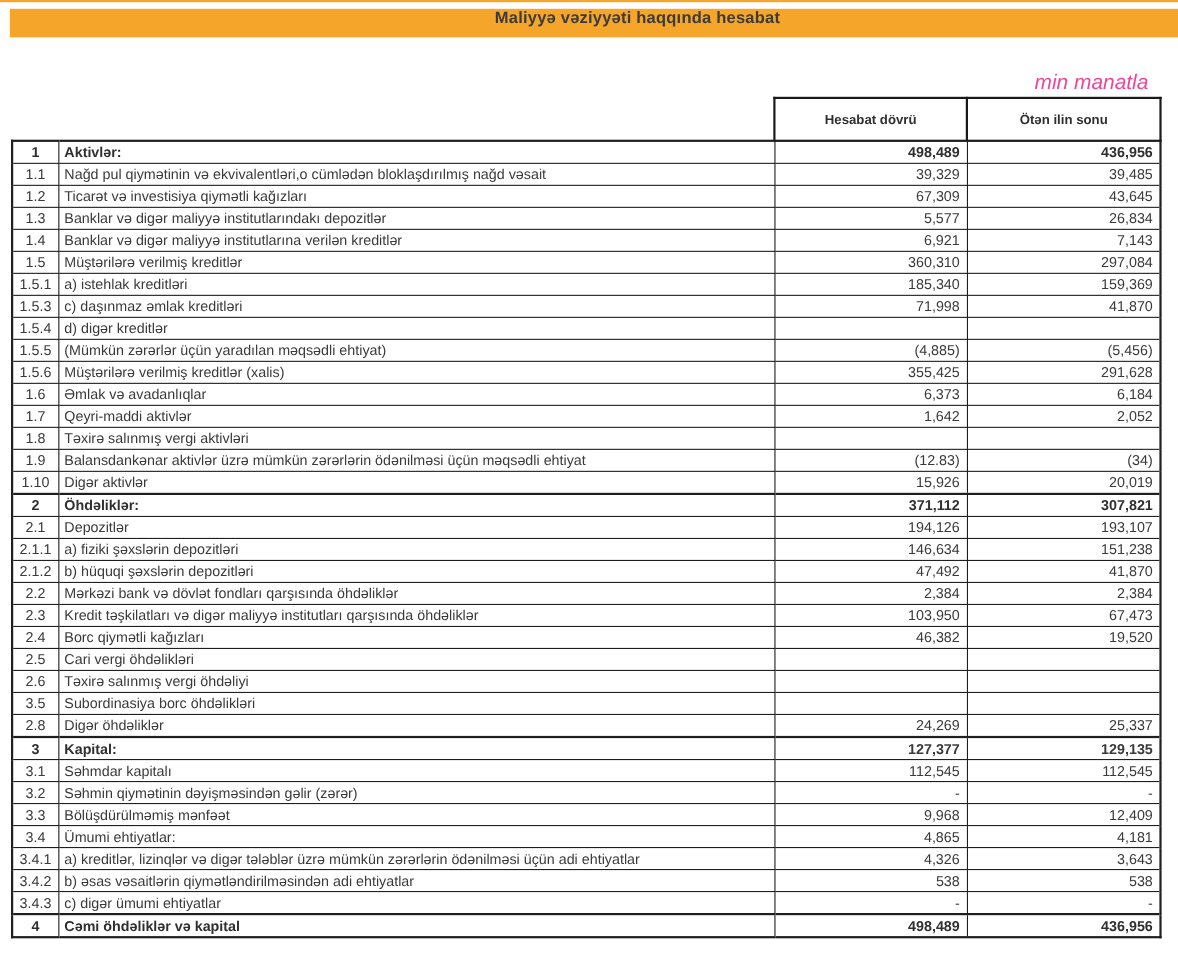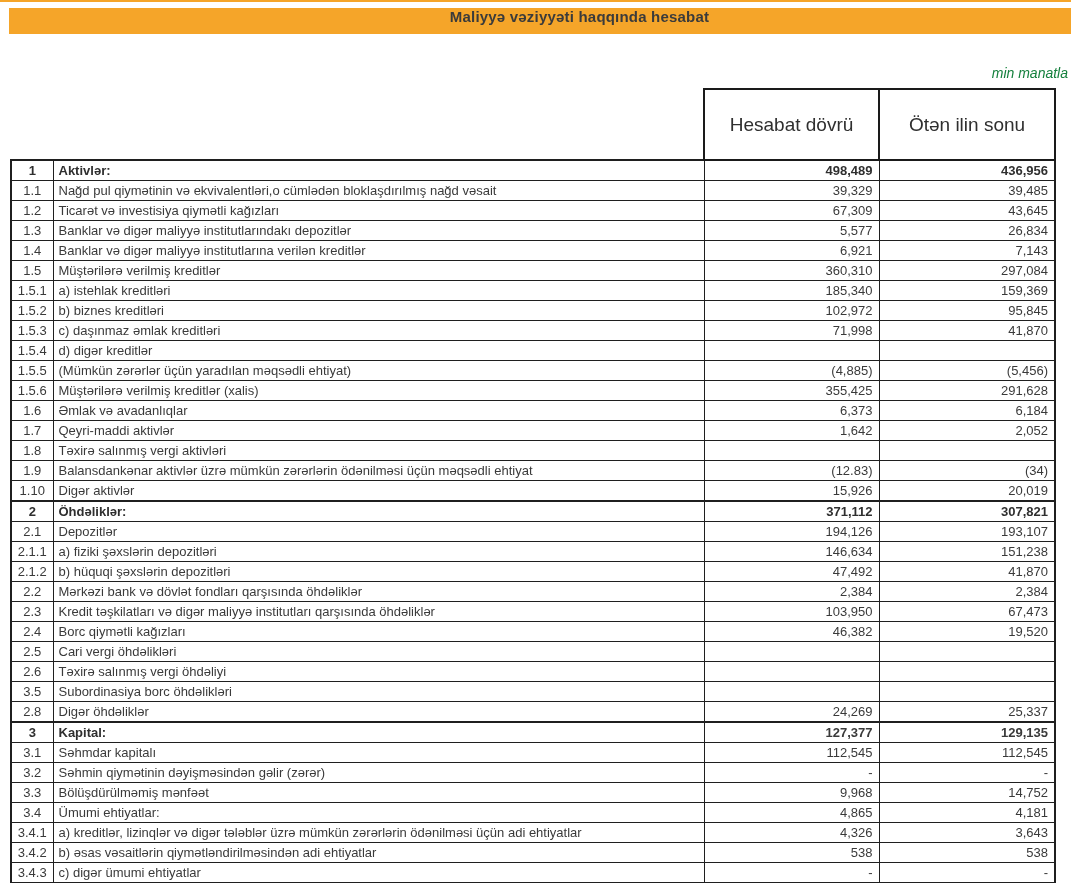--- a/index.html
+++ b/index.html
@@ -33,46 +33,46 @@
   }
   #banner .banner-title {
     font-size: 15px;
     font-weight: bold;
     color: #3b3b3b;
     letter-spacing: 0.2px;
   }
   #unit-note {
     position: absolute;
     top: 65px;
-    right: 3px;
-    font-size: 14px;
+    right: 27px;
+    font-size: 19px;
     font-style: italic;
-    color: #15803d;
+    color: #ec4899;
   }
   table#report-table {
     position: absolute;
     top: 88px;
     left: 10px;
     width: 1044px;
     border-collapse: collapse;
     table-layout: fixed;
   }
   th.ghost {
     border: none;
     background: transparent;
   }
   th.value-head {
     border: 2px solid #1a1a1a;
     height: 37px;
-    font-size: 19px;
-    font-weight: normal;
+    font-size: 12px;
+    font-weight: bold;
     color: #2f2f2f;
     text-align: center;
     vertical-align: middle;
-    padding: 16px;
+    padding: 0;
   }
   tbody td {
     border: 1px solid #1f1f1f;
     height: 19px;
     font-size: 13px;
     color: #3a3a3a;
     vertical-align: middle;
     padding: 0 5px;
     overflow: hidden;
     white-space: nowrap;
@@ -152,26 +152,20 @@
           <td class="c-val">360,310</td>
           <td class="c-val">297,084</td>
         </tr>
         <tr>
           <td class="c-no">1.5.1</td>
           <td class="c-label">a) istehlak kreditləri</td>
           <td class="c-val">185,340</td>
           <td class="c-val">159,369</td>
         </tr>
         <tr>
-          <td class="c-no">1.5.2</td>
-          <td class="c-label">b) biznes kreditləri</td>
-          <td class="c-val">102,972</td>
-          <td class="c-val">95,845</td>
-        </tr>
-        <tr>
           <td class="c-no">1.5.3</td>
           <td class="c-label">c) daşınmaz əmlak kreditləri</td>
           <td class="c-val">71,998</td>
           <td class="c-val">41,870</td>
         </tr>
         <tr>
           <td class="c-no">1.5.4</td>
           <td class="c-label">d) digər kreditlər</td>
           <td class="c-val"></td>
           <td class="c-val"></td>
@@ -299,21 +293,21 @@
         <tr>
           <td class="c-no">3.2</td>
           <td class="c-label">Səhmin qiymətinin dəyişməsindən gəlir (zərər)</td>
           <td class="c-val">-</td>
           <td class="c-val">-</td>
         </tr>
         <tr>
           <td class="c-no">3.3</td>
           <td class="c-label">Bölüşdürülməmiş mənfəət</td>
           <td class="c-val">9,968</td>
-          <td class="c-val">14,752</td>
+          <td class="c-val">12,409</td>
         </tr>
         <tr>
           <td class="c-no">3.4</td>
           <td class="c-label">Ümumi ehtiyatlar:</td>
           <td class="c-val">4,865</td>
           <td class="c-val">4,181</td>
         </tr>
         <tr>
           <td class="c-no">3.4.1</td>
           <td class="c-label">a)  kreditlər, lizinqlər və digər tələblər üzrə mümkün zərərlərin ödənilməsi üçün adi ehtiyatlar</td>

